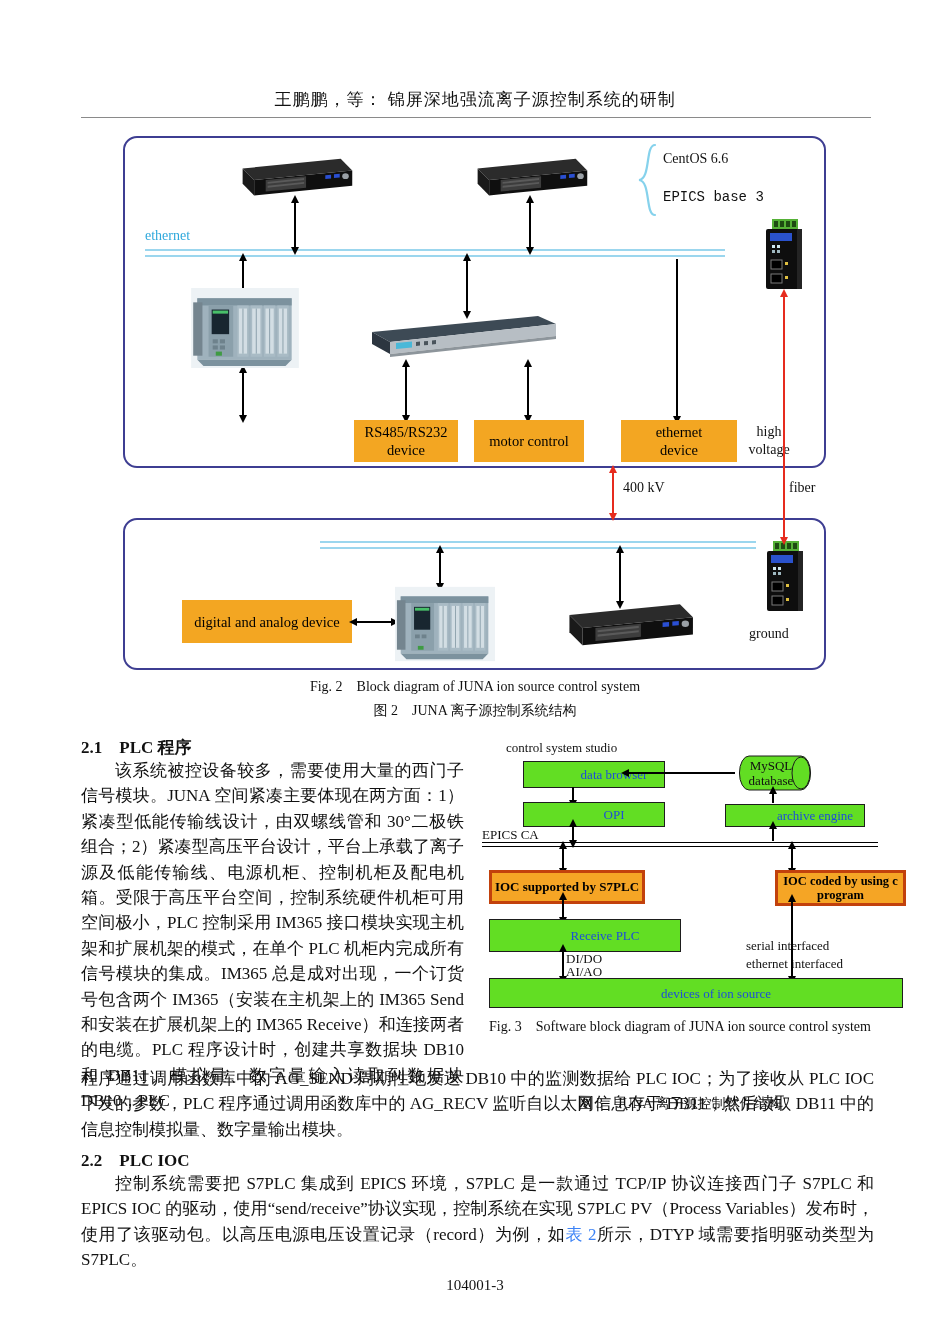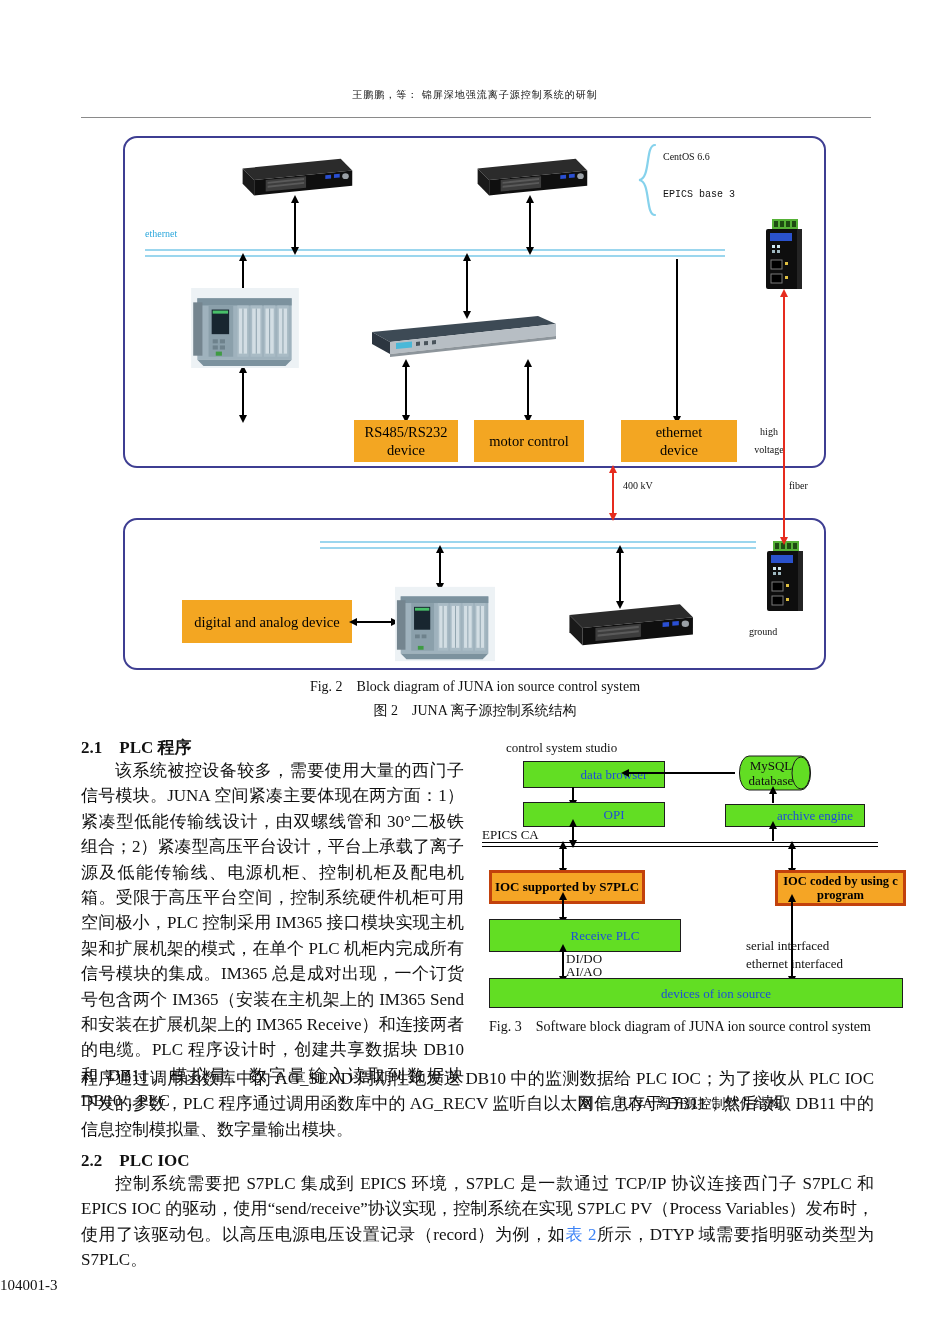--- a/index.html
+++ b/index.html
@@ -2,28 +2,28 @@
 <html><head>
 <meta charset="utf-8">
 <style>
   html,body{margin:0;padding:0;}
   body{
     width:950px;height:1344px;position:relative;background:#ffffff;
     font-family:"Liberation Serif","DejaVu Serif",serif;color:#111;
   }
   .abs{position:absolute;}
   
-  .header-title{left:0;top:88px;width:950px;text-align:center;font-size:10px;letter-spacing:1px;}
+  .header-title{left:0;top:88px;width:950px;text-align:center;font-size:17px;letter-spacing:1px;}
   .header-rule{left:81px;top:117px;width:790px;height:1px;background:#8a8a8a;}
   
   #fig2{left:123px;top:136px;width:703px;height:534px;}
   .frame{position:absolute;border:2px solid #3e3e92;border-radius:14px;background:#fff;}
   .obox{position:absolute;background:#f3a622;color:#000;text-align:center;
         display:flex;flex-direction:column;justify-content:center;font-size:14.5px;line-height:18px;}
-  .lbl{position:absolute;font-size:10px;white-space:nowrap;}
+  .lbl{position:absolute;font-size:14px;white-space:nowrap;}
   .cyan{color:#2ea8dc;}
   .busline{position:absolute;height:2px;background:#9bd6ee;}
   
   .arr{position:absolute;width:2px;background:#000;--ac:#000;}
   .arr::before{content:"";position:absolute;top:-7px;left:-3px;width:0;height:0;
     border-left:4px solid transparent;border-right:4px solid transparent;border-bottom:8px solid var(--ac);}
   .arr::after{content:"";position:absolute;bottom:-7px;left:-3px;width:0;height:0;
     border-left:4px solid transparent;border-right:4px solid transparent;border-top:8px solid var(--ac);}
   .arr.no-up::before{display:none;}
   .arr.no-down::after{display:none;}
@@ -42,21 +42,21 @@
   .indent{text-indent:2em;}
   .tlink{color:#3b82f6;}
   
   #fig3{left:482px;top:740px;width:396px;height:270px;font-size:13px;}
   .gbox{position:absolute;background:#62de23;border:1px solid #1d1d1d;color:#1d4ed8;
         display:flex;align-items:center;justify-content:center;text-align:center;line-height:15px;padding-left:40px;}
   .o3box{position:absolute;background:#f5a525;border:3px solid #c2410c;color:#000;
         display:flex;flex-direction:column;align-items:center;justify-content:center;text-align:center;line-height:14px;font-weight:bold;}
   .f3lbl{position:absolute;white-space:nowrap;}
   .thinline{position:absolute;height:1px;background:#000;}
-  .footer{left:0;top:1277px;width:950px;text-align:left;font-size:15px;font-family:Liberation Serif, serif;}
+  .footer{left:0;top:1277px;width:950px;text-align:center;font-size:15px;font-family:Liberation Serif, serif;}
 </style>
 </head>
 <body>
 
 <div class="abs header-title">王鹏鹏，等： 锦屏深地强流离子源控制系统的研制</div>
 <div class="abs header-rule"></div>
 
 <div class="abs" id="fig2">
   <div class="frame" style="left:0;top:0;width:699px;height:328px;"></div>
   <div class="frame" style="left:0;top:382px;width:699px;height:148px;"></div>

